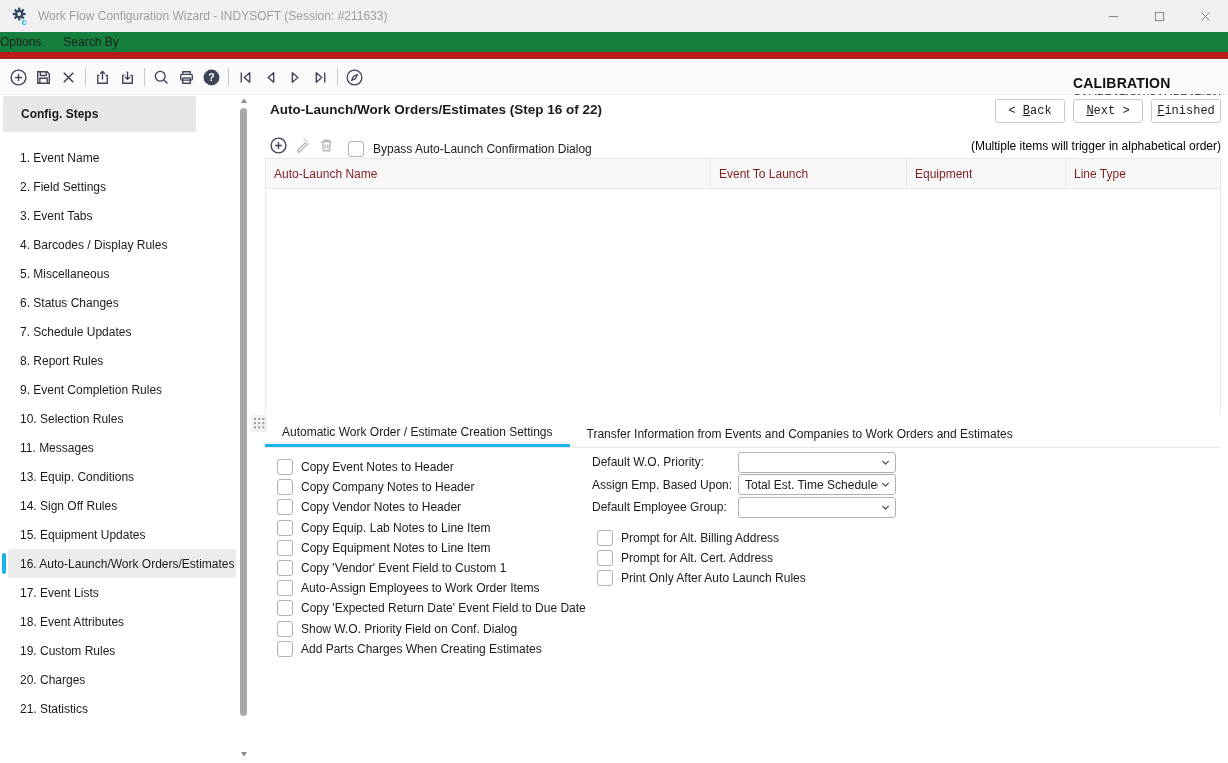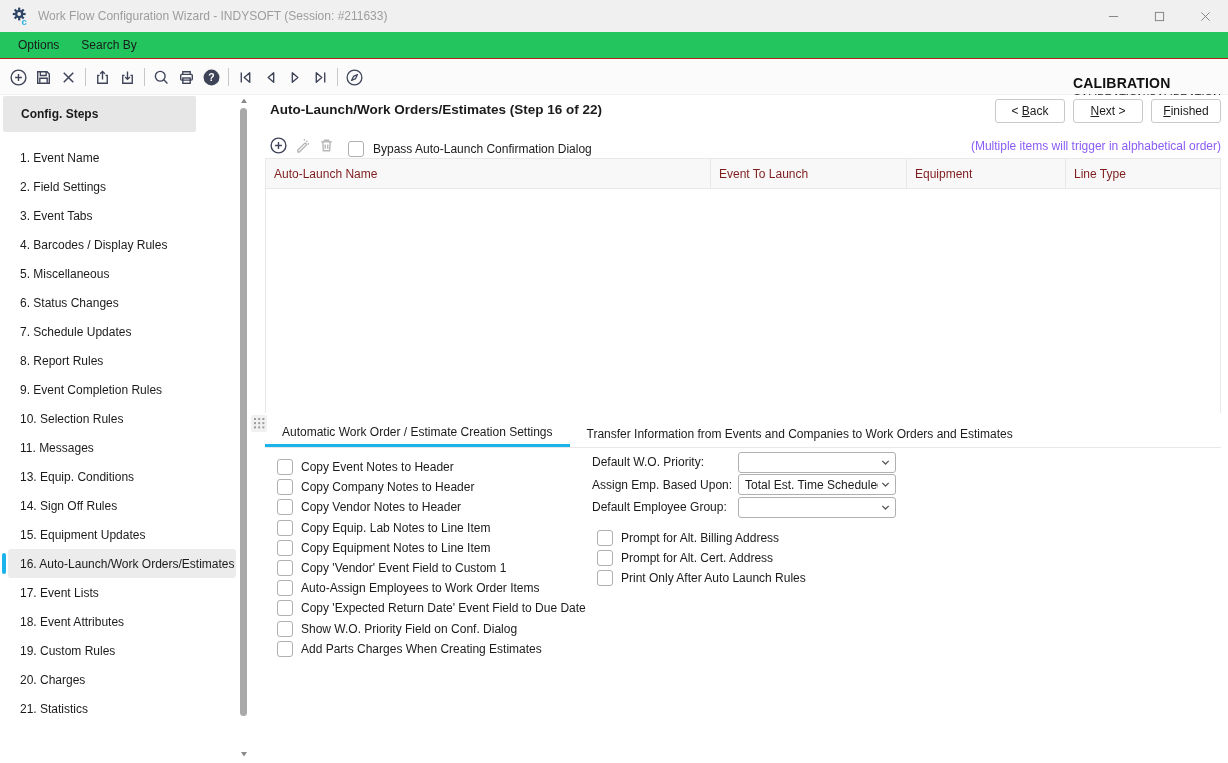--- a/index.html
+++ b/index.html
@@ -12,22 +12,22 @@
 
   
   .titlebar{position:absolute;top:0;left:0;right:0;height:32px;background:#f0f0f0;display:flex;align-items:center;}
   .app-icon{margin-left:10px;width:20px;height:20px;flex:none}
   .title-text{margin-left:8px;color:#9d9d9d;font-size:12px;white-space:nowrap}
   .win-controls{margin-left:auto;display:flex;height:100%}
   .win-btn{width:46px;display:flex;align-items:center;justify-content:center;color:#7d7d7d;cursor:default}
   .win-btn svg{width:11px;height:11px}
 
   
-  .menubar{position:absolute;top:32px;left:0;right:0;height:27px;background:#22c55e;border-bottom:1px solid #b91c1c;
-    display:flex;align-items:center;gap:22px;padding-left:18px;box-sizing:border-box}
+  .menubar{position:absolute;top:32px;left:0;right:0;height:27px;background:#15803d;border-bottom:7px solid #b91c1c;
+    display:flex;align-items:center;gap:22px;box-sizing:border-box}
   .menu-item{cursor:default}
 
   
   .toolbar{position:absolute;top:60px;left:0;right:0;height:35px;background:#fbfbfb;border-bottom:1px solid #f0f0f0;
     display:flex;align-items:center;padding-left:6px;box-sizing:border-box}
   .tb-icons{display:flex;align-items:center}
   .tbtn{width:25px;height:25px;display:flex;align-items:center;justify-content:center;color:#3e4358;cursor:pointer}
   .tbtn svg{width:19px;height:19px}
   .tsep{width:1px;height:18px;background:#c8c8c8;margin:0 4px}
   .calib{position:absolute;right:7px;top:15px;text-align:left}
@@ -46,30 +46,30 @@
   .scroll-arrow{position:absolute;left:0;width:9px;height:9px;color:#8a8a8a;display:flex;justify-content:center;cursor:pointer}
   .scroll-arrow.up{top:0}
   .scroll-arrow.down{bottom:2px}
   .scroll-thumb{position:absolute;top:11px;left:1px;width:7px;height:608px;background:#a9a9a9;border-radius:4px;cursor:pointer}
 
   
   .main{position:absolute;top:95px;left:250px;right:0;bottom:0;background:#fff}
   .step-title{position:absolute;left:20px;top:7px;font-size:13.5px;font-weight:bold;white-space:nowrap}
   .wizard-buttons{position:absolute;right:7px;top:4px;display:flex;gap:8px}
   .wbtn{width:70px;height:24px;background:#fff;border:1px solid #c9c9c9;border-radius:3px;font-size:12px;
-    font-family:Liberation Sans, sans-serif;color:#1b1b1b;cursor:pointer;padding:0}
+    font-family:Liberation Mono, monospace;color:#1b1b1b;cursor:pointer;padding:0}
   .wbtn .ak{text-decoration:underline}
 
   .grid-toolbar{position:absolute;left:16px;top:38px;height:24px;display:flex;align-items:flex-end}
   .gbtn{width:24px;height:24px;display:flex;align-items:center;justify-content:center;color:#3e4358;cursor:pointer}
   .gbtn.disabled{color:#b6b6b6;cursor:default}
   .gbtn svg{width:19px;height:19px}
   .checkbox{width:16px;height:16px;background:#fff;border:1px solid #b0b0b0;border-radius:3px;box-sizing:border-box;flex:none;cursor:pointer}
   .bypass-wrap{display:flex;align-items:center;gap:9px;margin-left:10px}
-  .order-note{position:absolute;right:7px;top:44px;font-size:12px;color:#8b5cf6;white-space:nowrap}
+  .order-note{position:absolute;right:7px;top:44px;font-size:12px;color:#000000;white-space:nowrap}
 
   .grid{position:absolute;left:15px;right:7px;top:63px;height:255px;border:1px solid #e8e8e8;box-sizing:border-box;background:#fff}
   .grid-head{display:flex;height:29px;background:#f8f8f8;border-bottom:1px solid #e8e8e8}
   .gh-cell{display:flex;align-items:center;padding-left:8px;box-sizing:border-box;border-right:1px solid #e8e8e8;color:#7f1d1d;white-space:nowrap;cursor:pointer}
   .gh-cell:last-child{border-right:none}
   .grid-body{height:calc(100% - 29px);background:#fff}
 
   .splitter{position:absolute;left:1px;top:320px;width:16px;height:17px;color:#9a9a9a;background:#f1f1f1;border-radius:2px;
     display:flex;align-items:center;justify-content:center;cursor:ns-resize}
 

